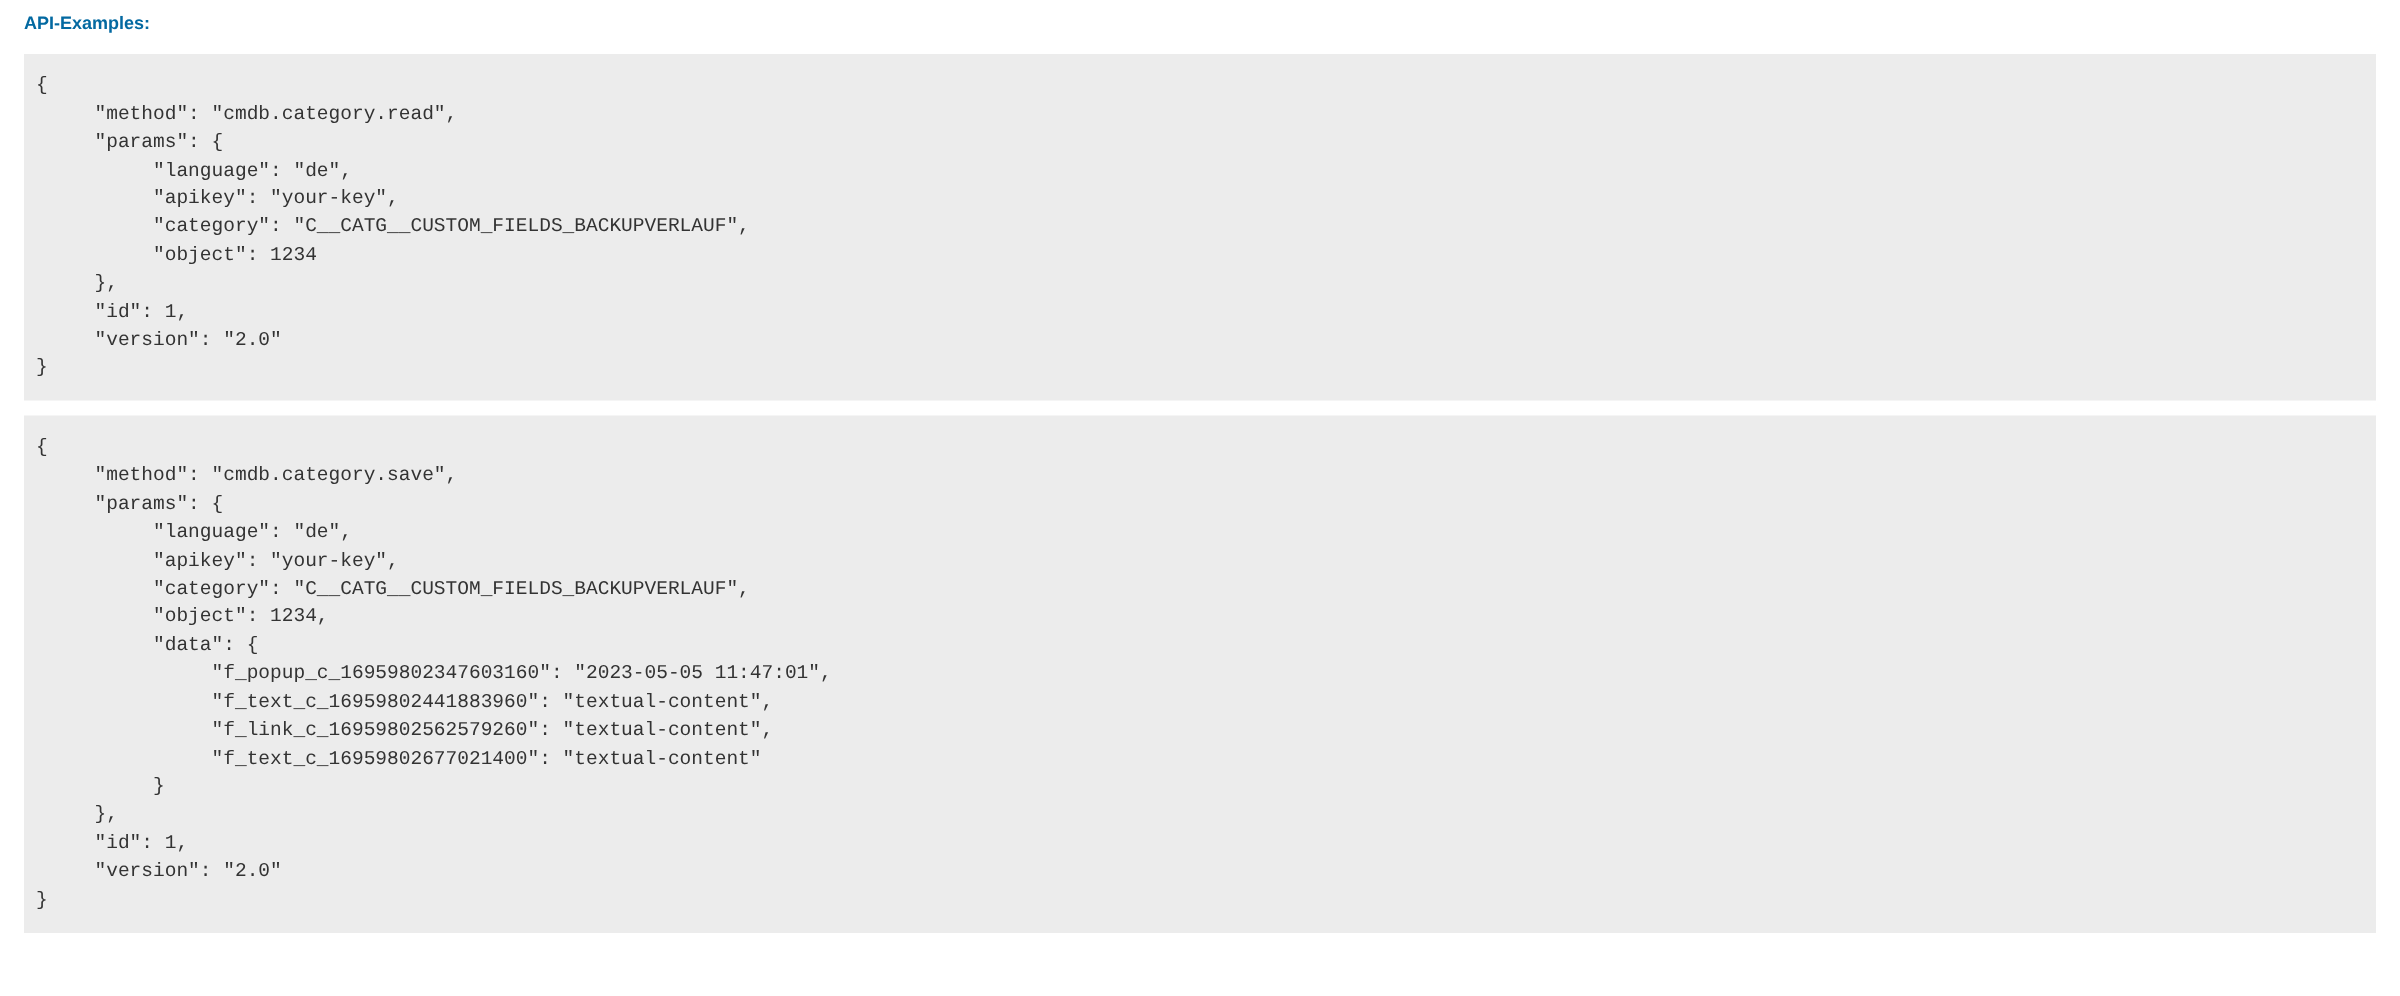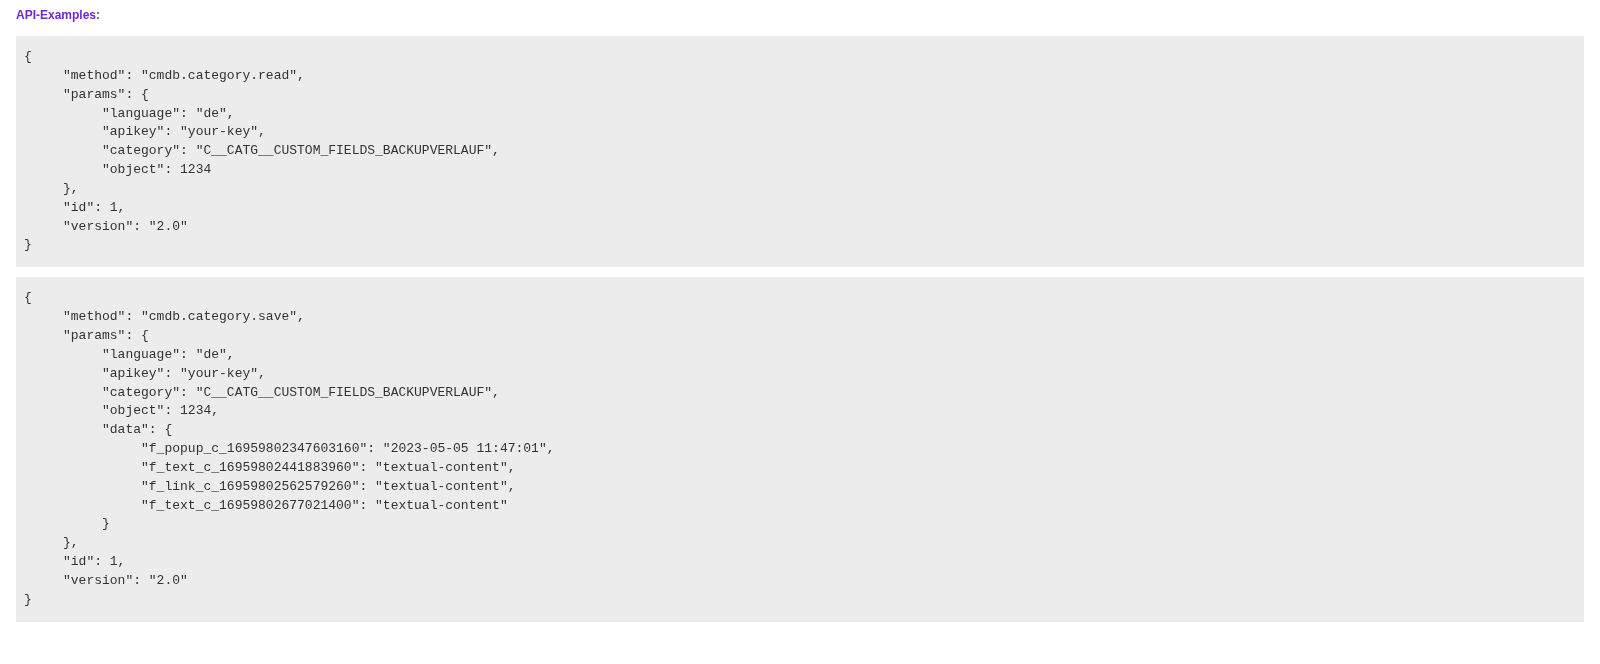--- a/index.html
+++ b/index.html
@@ -9,21 +9,21 @@
     }
     body {
       font-family: Verdana, Geneva, sans-serif;
       font-size: 12px;
       background: #ffffff;
       padding: 8px 16px;
       width: 1600px;
     }
     .section-title {
       font-weight: bold;
-      color: #6d28d9;
+      color: #0369a1;
       font-size: 12px;
       margin-bottom: 14px;
     }
     .code-block {
       background-color: #ececec;
       padding: 12px 8px;
       font-family: "Courier New", Courier, monospace;
       font-size: 13px;
       line-height: 1.45;
       color: #333333;

